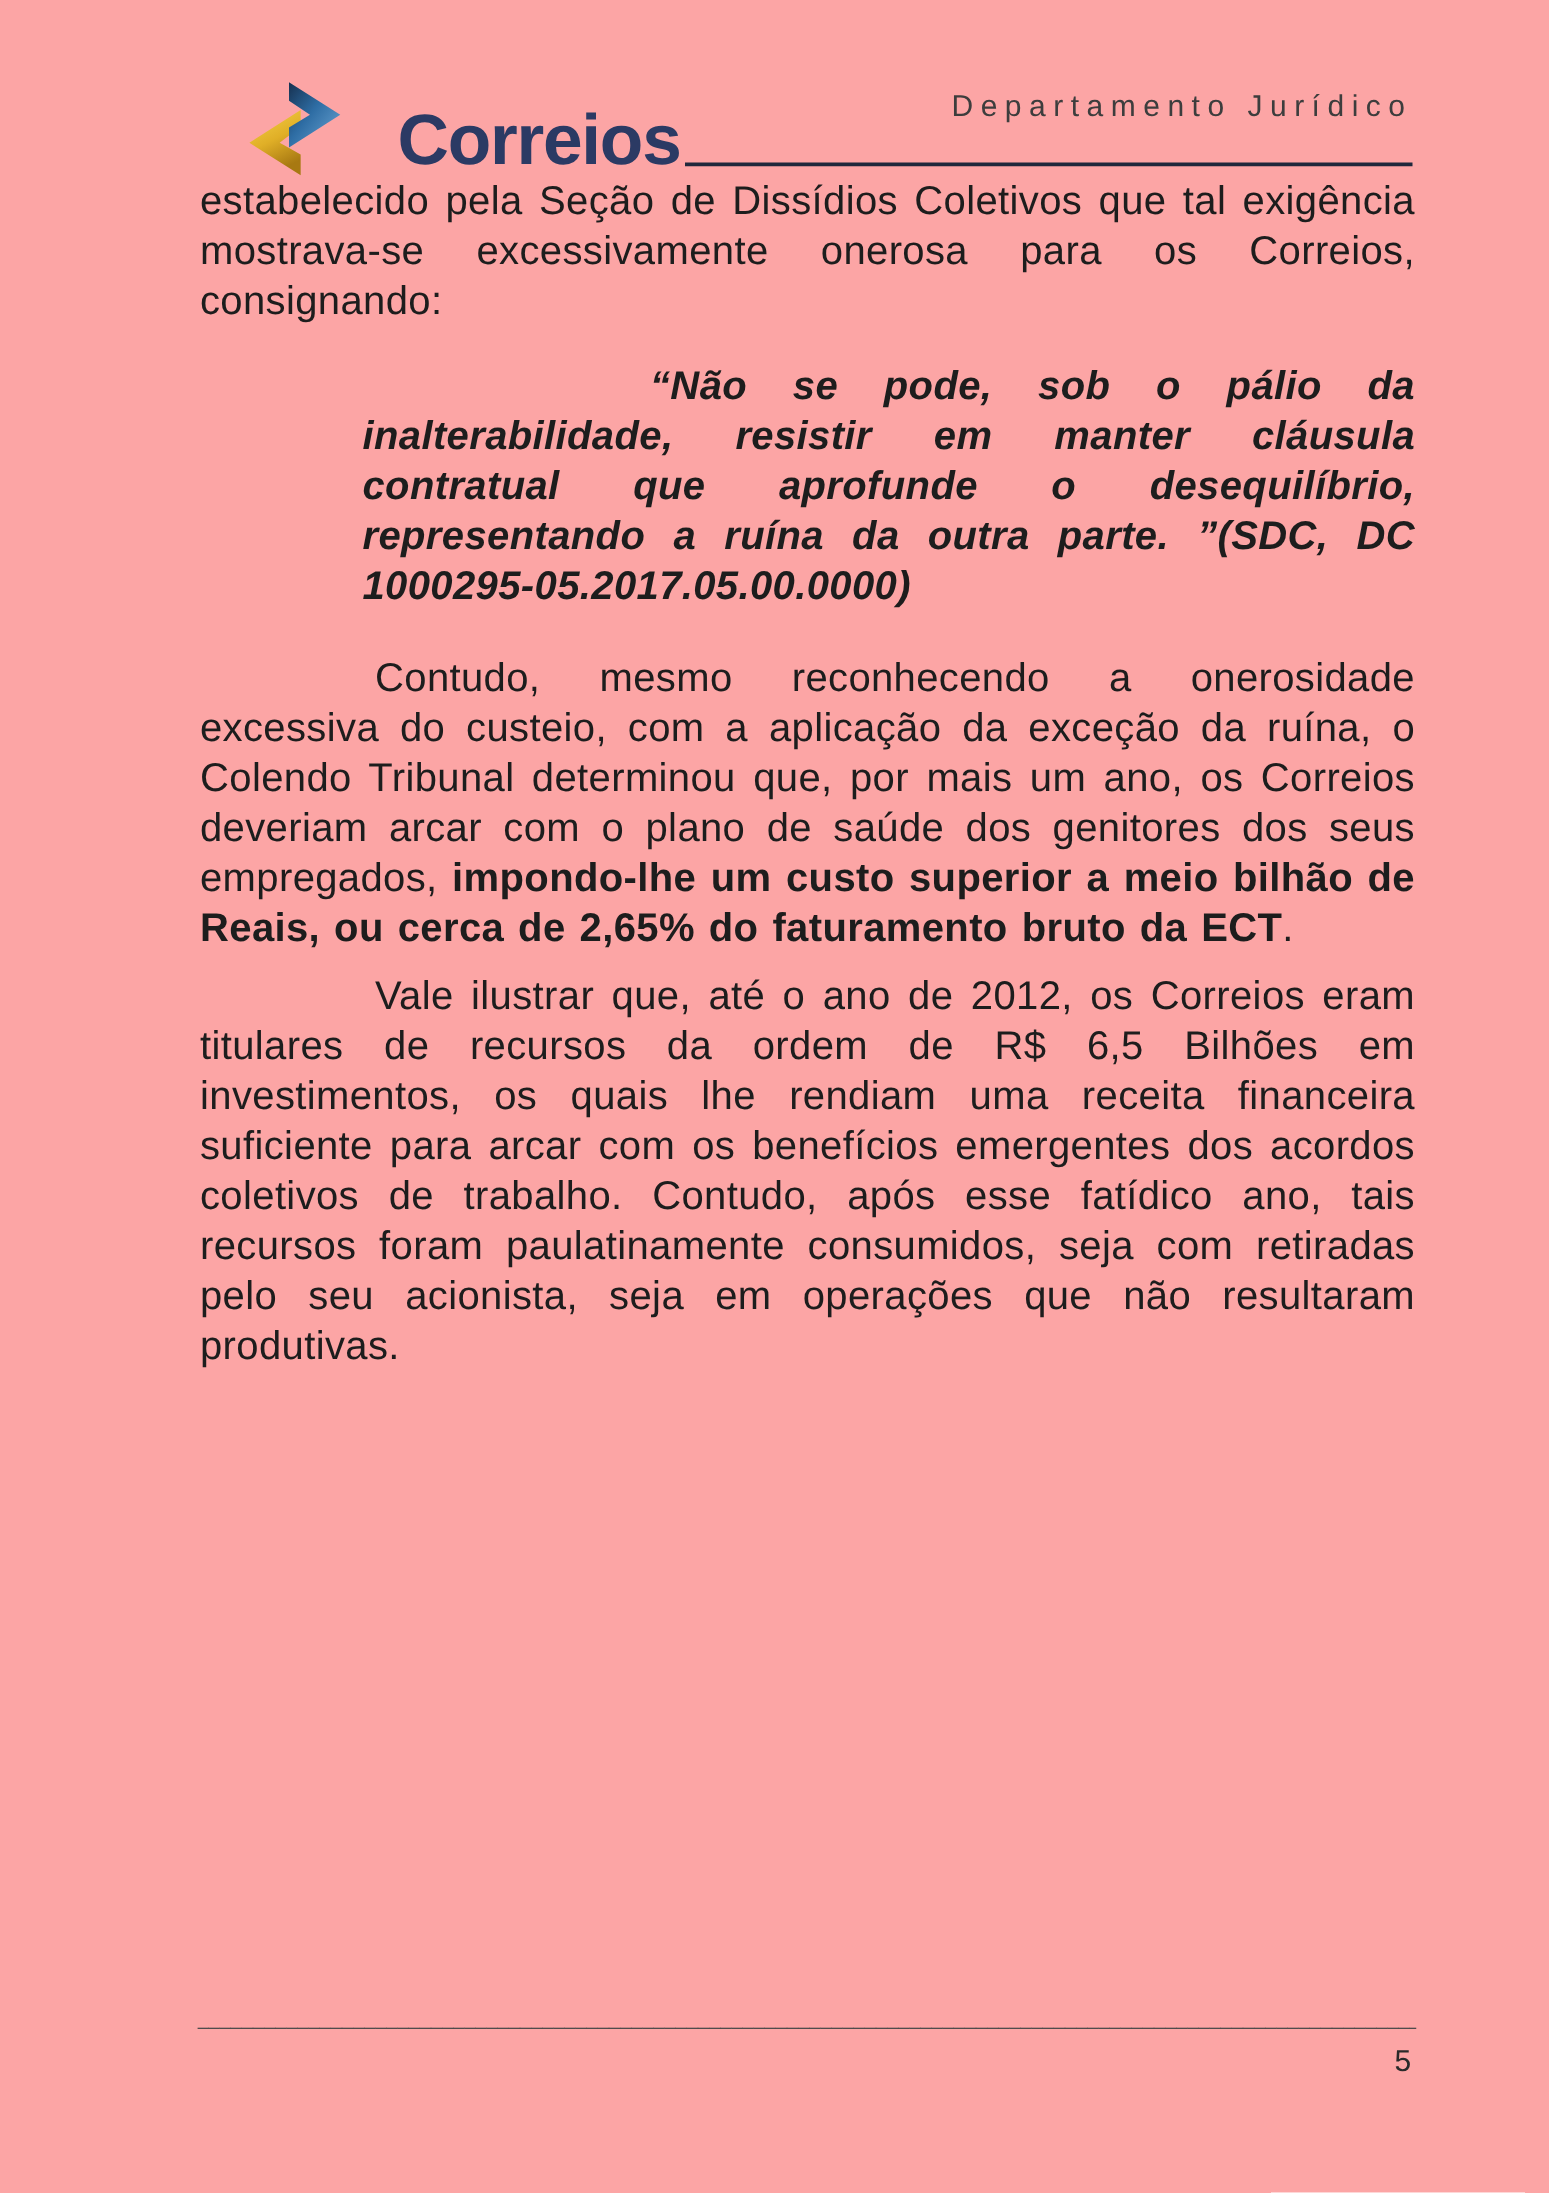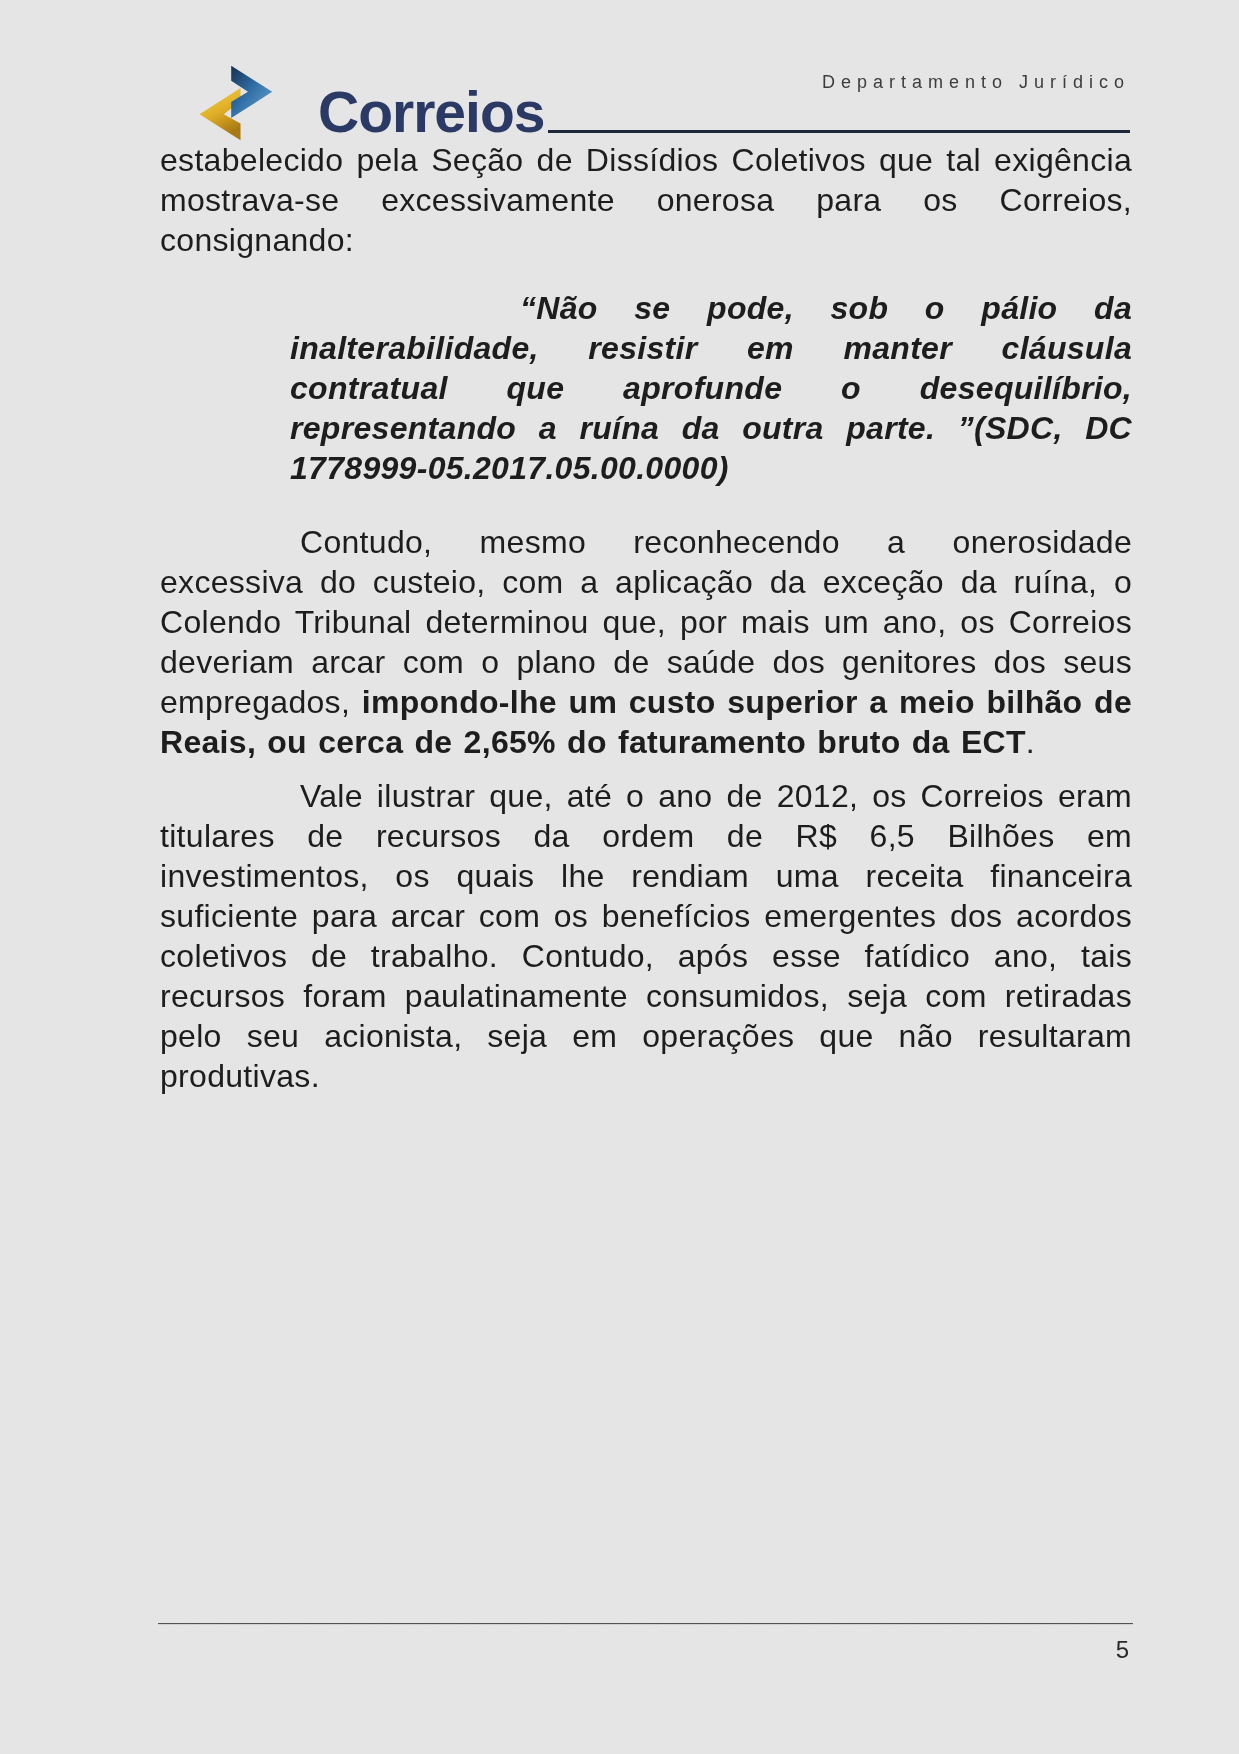--- a/index.html
+++ b/index.html
@@ -4,41 +4,41 @@
 <style>
   html, body {
     margin: 0;
     padding: 0;
     background: #ffffff;
   }
   .page {
     position: relative;
     width: 1239px;
     height: 1754px;
-    background: #e5e5e5;
+    background: #fca5a5;
     font-family: "Liberation Sans", "DejaVu Sans", sans-serif;
     color: #1d1d1d;
     overflow: hidden;
   }
 
   
   .header { position: absolute; top: 0; left: 0; right: 0; height: 146px; }
   .logo-icon-wrap { position: absolute; left: 170px; top: 62px; width: 128px; height: 82px; }
   .logo-text {
     position: absolute; left: 318px; top: 84px;
     font-size: 57px; font-weight: bold; letter-spacing: -1px;
     color: #2b3a64; line-height: 1;
   }
   .header-rule {
     position: absolute; left: 548px; right: 109px; top: 130px;
     border-top: 3px solid #20283c;
   }
   .dept-label {
     position: absolute; right: 109px; top: 72px;
-    font-size: 18px; letter-spacing: 6px; color: #3d3d3d;
+    font-size: 24px; letter-spacing: 6px; color: #3d3d3d;
     white-space: nowrap; font-weight: 400;
   }
 
   
   .content {
     position: absolute; left: 160px; right: 107px; top: 140px;
     font-size: 32px; line-height: 40px;
     letter-spacing: 0.3px; word-spacing: 2px;
     text-align: justify;
   }
@@ -91,21 +91,21 @@
       </svg>
     </div>
     <span class="logo-text">Correios</span>
     <div class="header-rule"></div>
     <div class="dept-label">Departamento Jurídico</div>
   </div>
 
   <div class="content">
     <p class="para no-indent">estabelecido pela Seção de Dissídios Coletivos que tal exigência mostrava-se excessivamente onerosa para os Correios, consignando:</p>
 
-    <blockquote class="quote">“Não se pode, sob o pálio da inalterabilidade, resistir em manter cláusula contratual que aprofunde o desequilíbrio, representando a ruína da outra parte. ”(SDC, DC 1778999-05.2017.05.00.0000)</blockquote>
+    <blockquote class="quote">“Não se pode, sob o pálio da inalterabilidade, resistir em manter cláusula contratual que aprofunde o desequilíbrio, representando a ruína da outra parte. ”(SDC, DC 1000295-05.2017.05.00.0000)</blockquote>
 
     <p class="para"><span>Contudo, mesmo reconhecendo a onerosidade excessiva do custeio, com a aplicação da exceção da ruína, o Colendo Tribunal determinou que, por mais um ano, os Correios deveriam arcar com o plano de saúde dos genitores dos seus empregados, </span><strong>impondo-lhe um custo superior a meio bilhão de Reais, ou cerca de 2,65% do faturamento bruto da ECT</strong><span>.</span></p>
 
     <p class="para">Vale ilustrar que, até o ano de 2012, os Correios eram titulares de recursos da ordem de R$ 6,5 Bilhões em investimentos, os quais lhe rendiam uma receita financeira suficiente para arcar com os benefícios emergentes dos acordos coletivos de trabalho. Contudo, após esse fatídico ano, tais recursos foram paulatinamente consumidos, seja com retiradas pelo seu acionista, seja em operações que não resultaram produtivas.</p>
 
 
 
   </div>
 
   <div class="footer-rule">________________________________________________________________________________________________________________________________________________</div>

